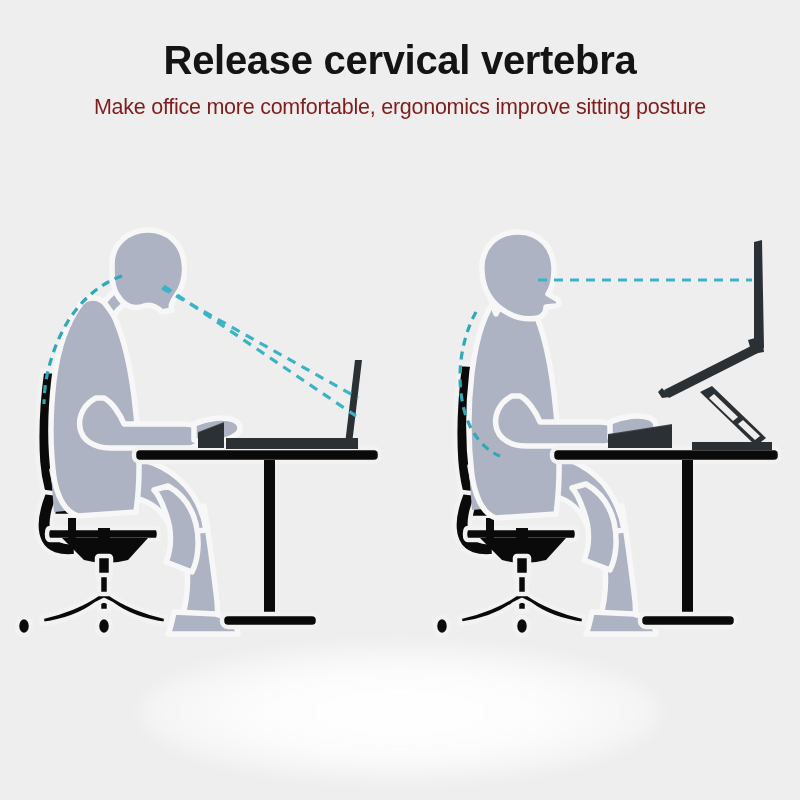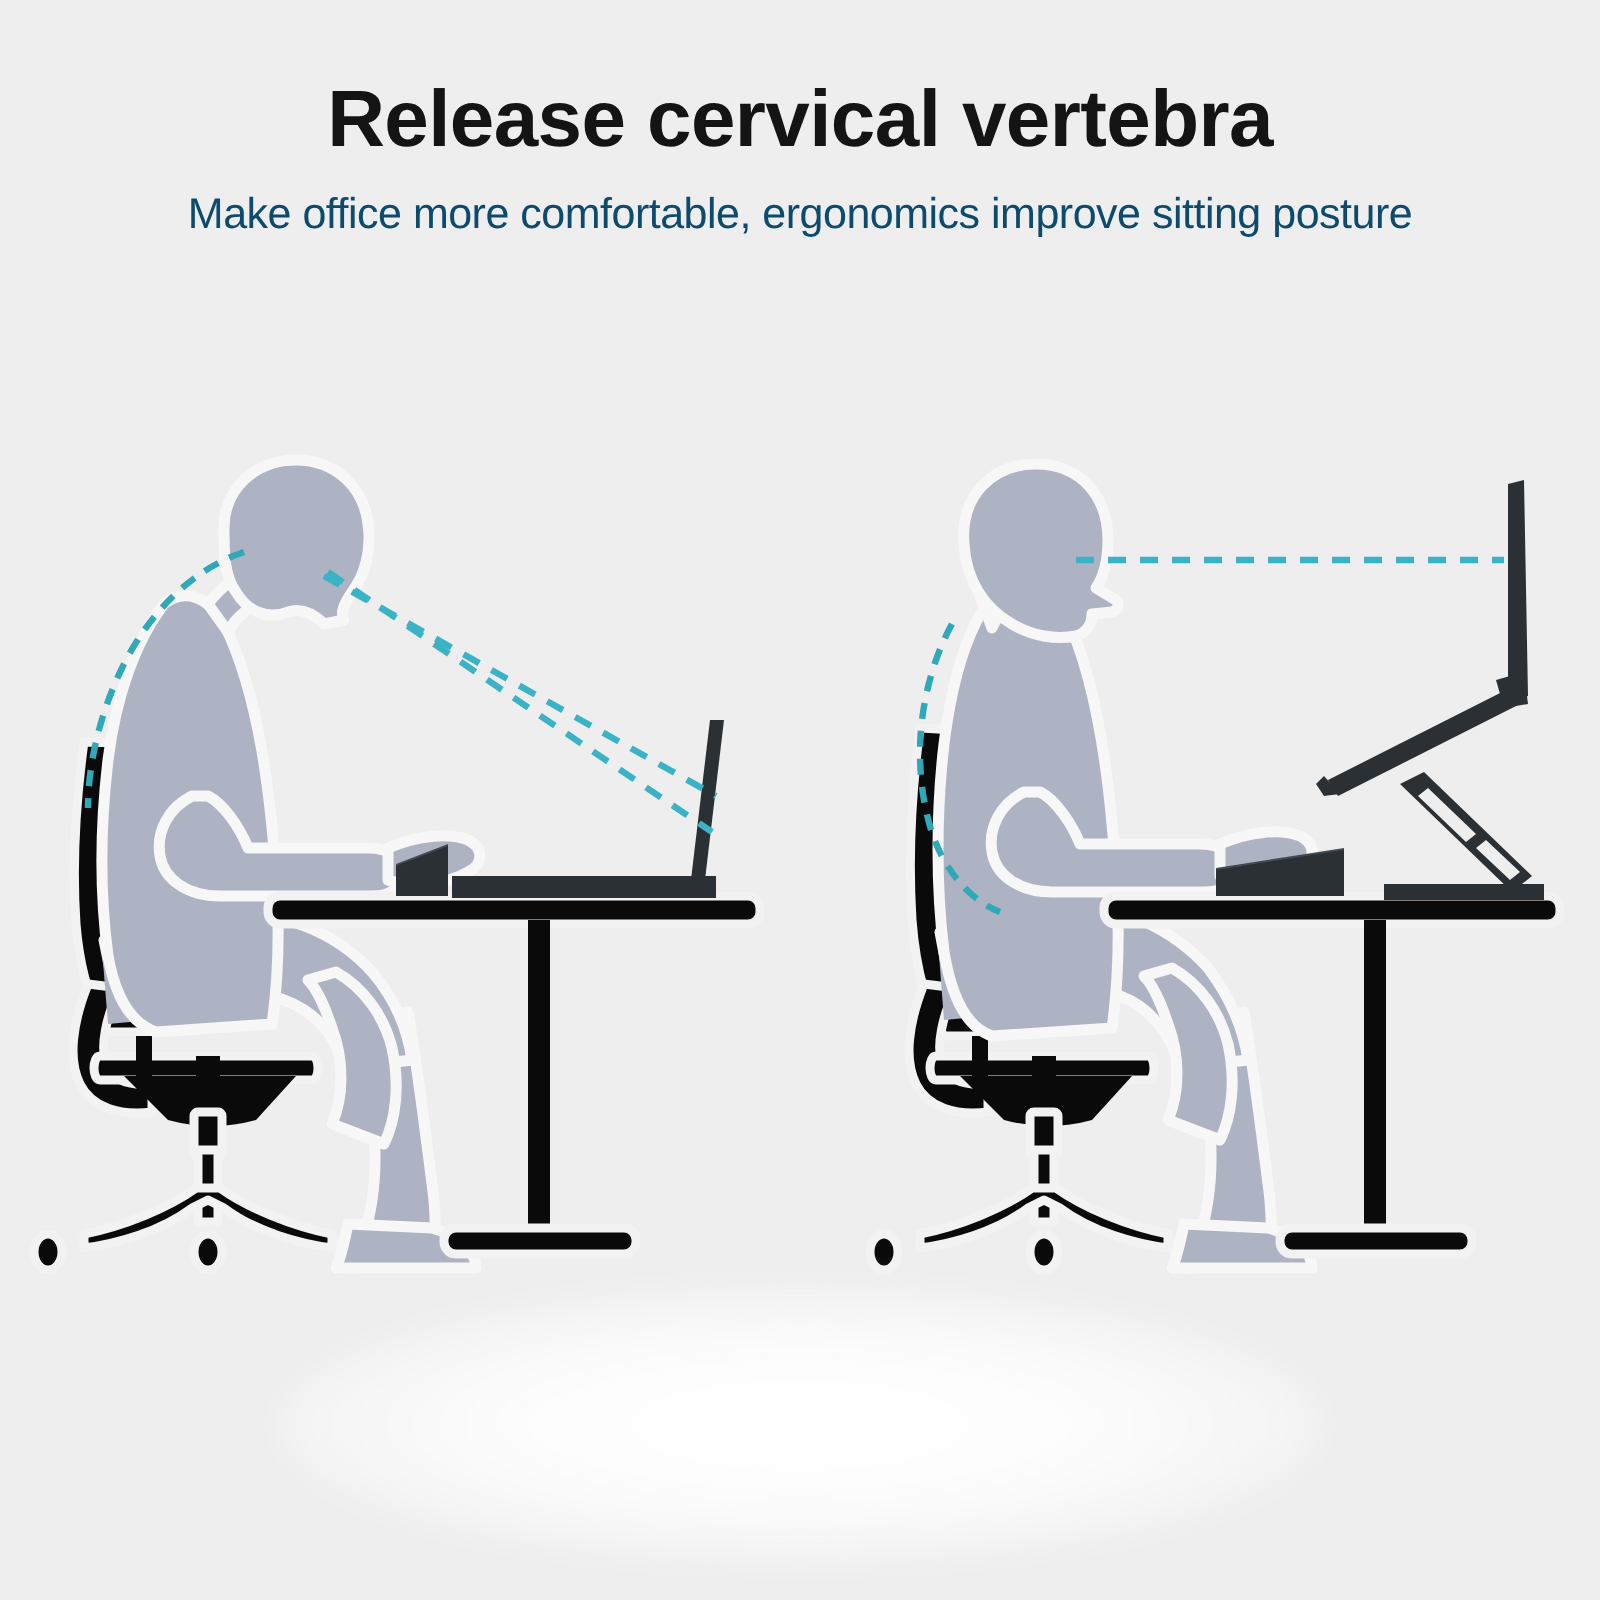--- a/index.html
+++ b/index.html
@@ -33,21 +33,21 @@
     letter-spacing: -0.3px;
     color: #141414;
     line-height: 1.12;
     font-family: "Liberation Sans", "DejaVu Sans", sans-serif;
   }
   #subtitle {
     margin: 0;
     padding-top: 12px;
     font-size: 21.5px;
     font-weight: normal;
-    color: #0c4a6e;
+    color: #7f1d1d;
     letter-spacing: -0.25px;
     line-height: 1.2;
     font-family: "Liberation Sans", "DejaVu Sans", sans-serif;
   }
   
   #illustration {
     position: absolute;
     left: 0;
     top: 0;
     width: 800px;

